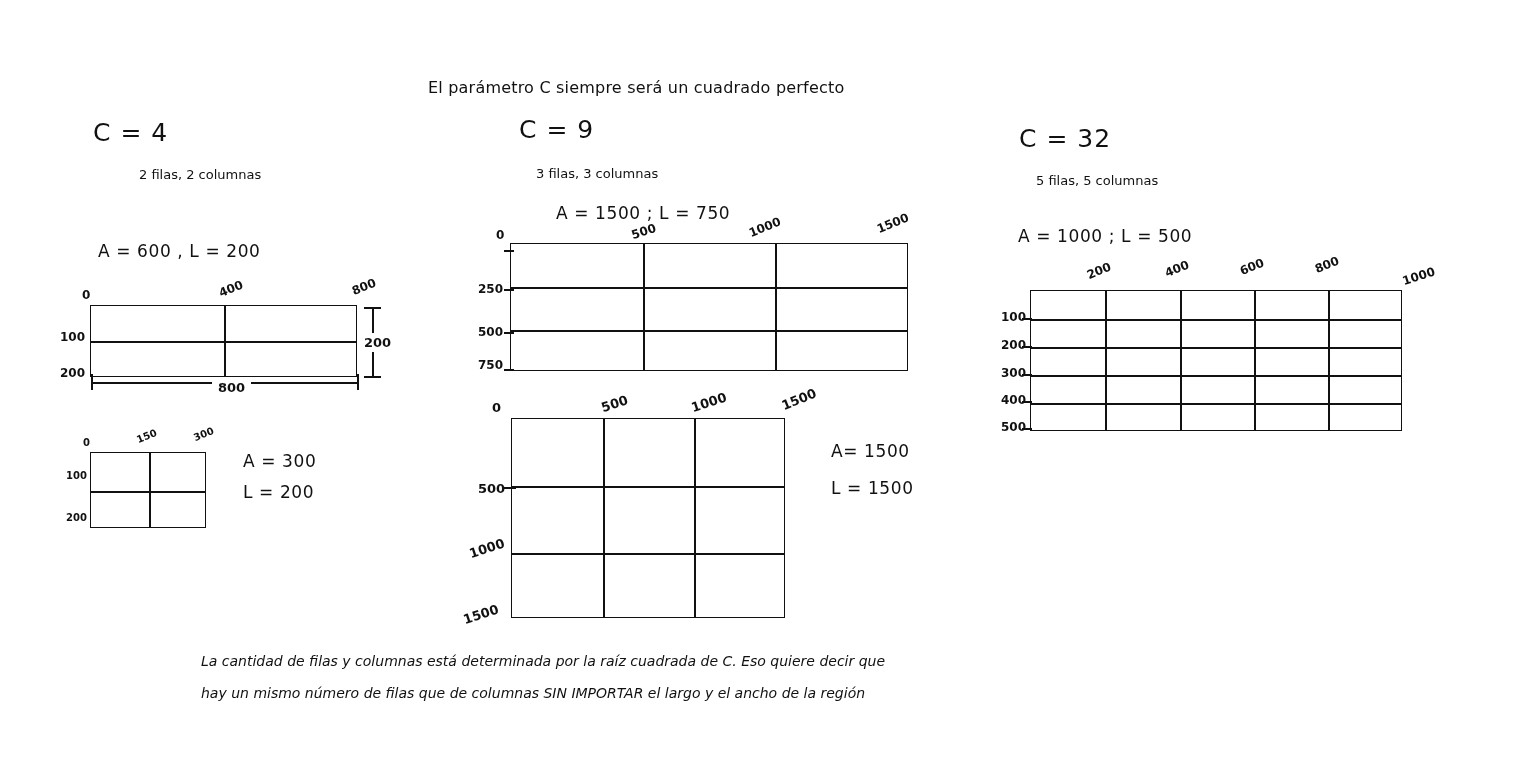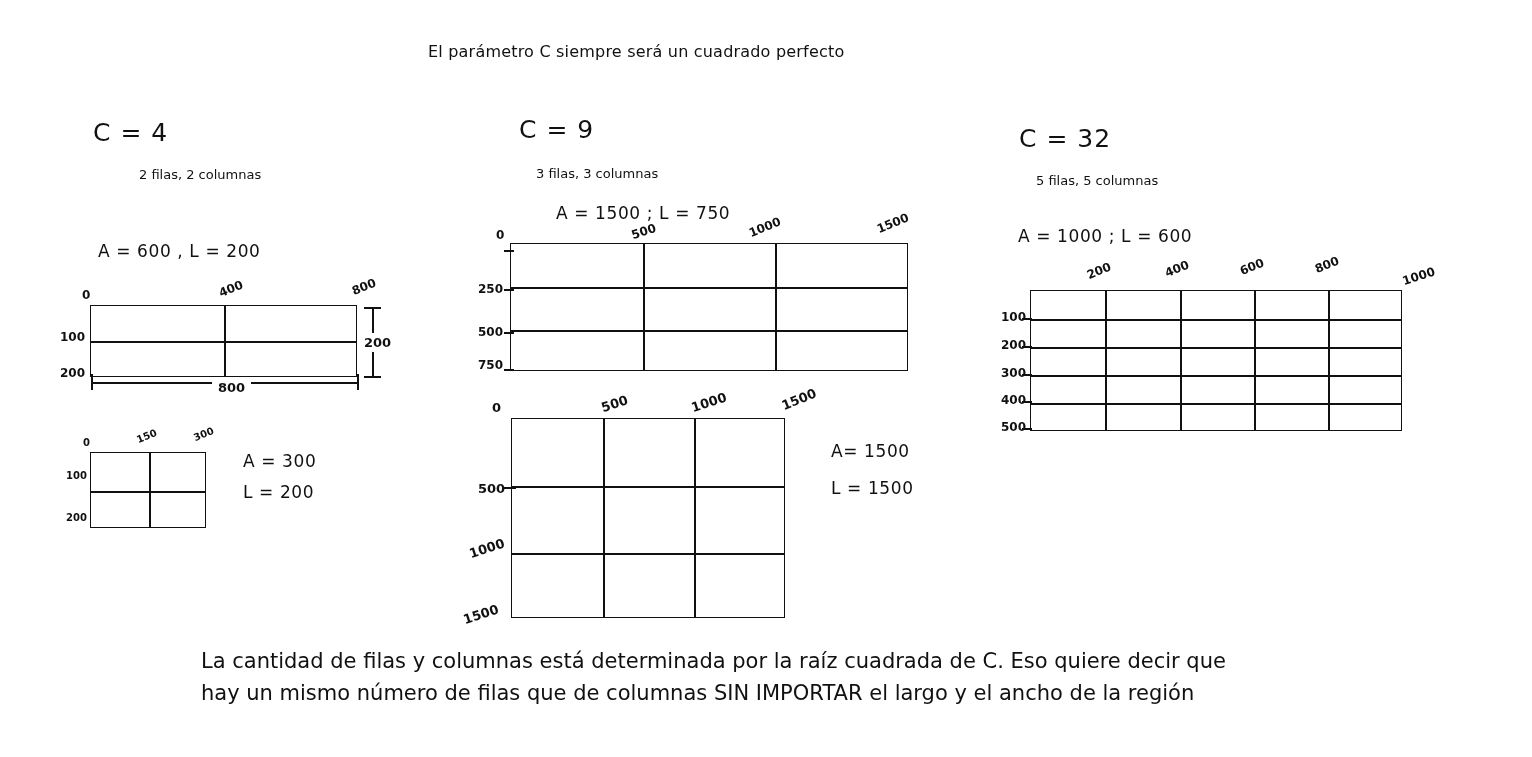--- a/index.html
+++ b/index.html
@@ -13,20 +13,21 @@
     position: relative;
     font-family: "DejaVu Sans", sans-serif;
     color: #111111;
     overflow: hidden;
   }
   .abs { position: absolute; }
   .title {
     font-size: 16px;
     letter-spacing: 0.2px;
     white-space: nowrap;
+    margin-top: 36px;
   }
   .case-label {
     font-size: 25px;
     letter-spacing: 1px;
     white-space: nowrap;
   }
   .sub-label {
     font-size: 13px;
     white-space: nowrap;
   }
@@ -36,23 +37,24 @@
     white-space: nowrap;
   }
   .axis-num {
     font-size: 12px;
     font-weight: 700;
     white-space: nowrap;
   }
   .axis-num.big { font-size: 13px; }
   .axis-num.sm { font-size: 10px; }
   .footer {
-    font-size: 21px;
+    font-size: 14px;
     line-height: 30px;
     white-space: nowrap;
+    font-style: italic;
   }
   
   .grid {
     position: absolute;
     box-sizing: border-box;
     border: 1.6px solid #111;
   }
   .grid .vline, .grid .hline {
     position: absolute;
     background: #111;
@@ -167,21 +169,21 @@
   <span class="rot-s">1000</span></div>
 <div class="abs axis-num big" style="left:466px; top:612px;">
   <span class="rot-s">1500</span></div>
 <div class="tick" style="left:504px; top:487px; width:12px; height:2px;"></div>
 
 <div class="abs formula" style="left:831px; top:441px;">A= 1500</div>
 <div class="abs formula" style="left:831px; top:478px;">L = 1500</div>
 
 <div class="abs case-label" style="left:1019px; top:124px;">C = 32</div>
 <div class="abs sub-label" style="left:1036px; top:173px;">5 filas, 5 columnas</div>
-<div class="abs formula" style="left:1018px; top:226px;">A = 1000  ;   L = 600</div>
+<div class="abs formula" style="left:1018px; top:226px;">A = 1000  ;   L = 500</div>
 
 <div class="grid" style="left:1030px; top:290px; width:372px; height:141px;">
   <div class="vline" style="left:74px;"></div>
   <div class="vline" style="left:149px;"></div>
   <div class="vline" style="left:223px;"></div>
   <div class="vline" style="left:297px;"></div>
   <div class="hline" style="top:28px;"></div>
   <div class="hline" style="top:56px;"></div>
   <div class="hline" style="top:84px;"></div>
   <div class="hline" style="top:112px;"></div>

